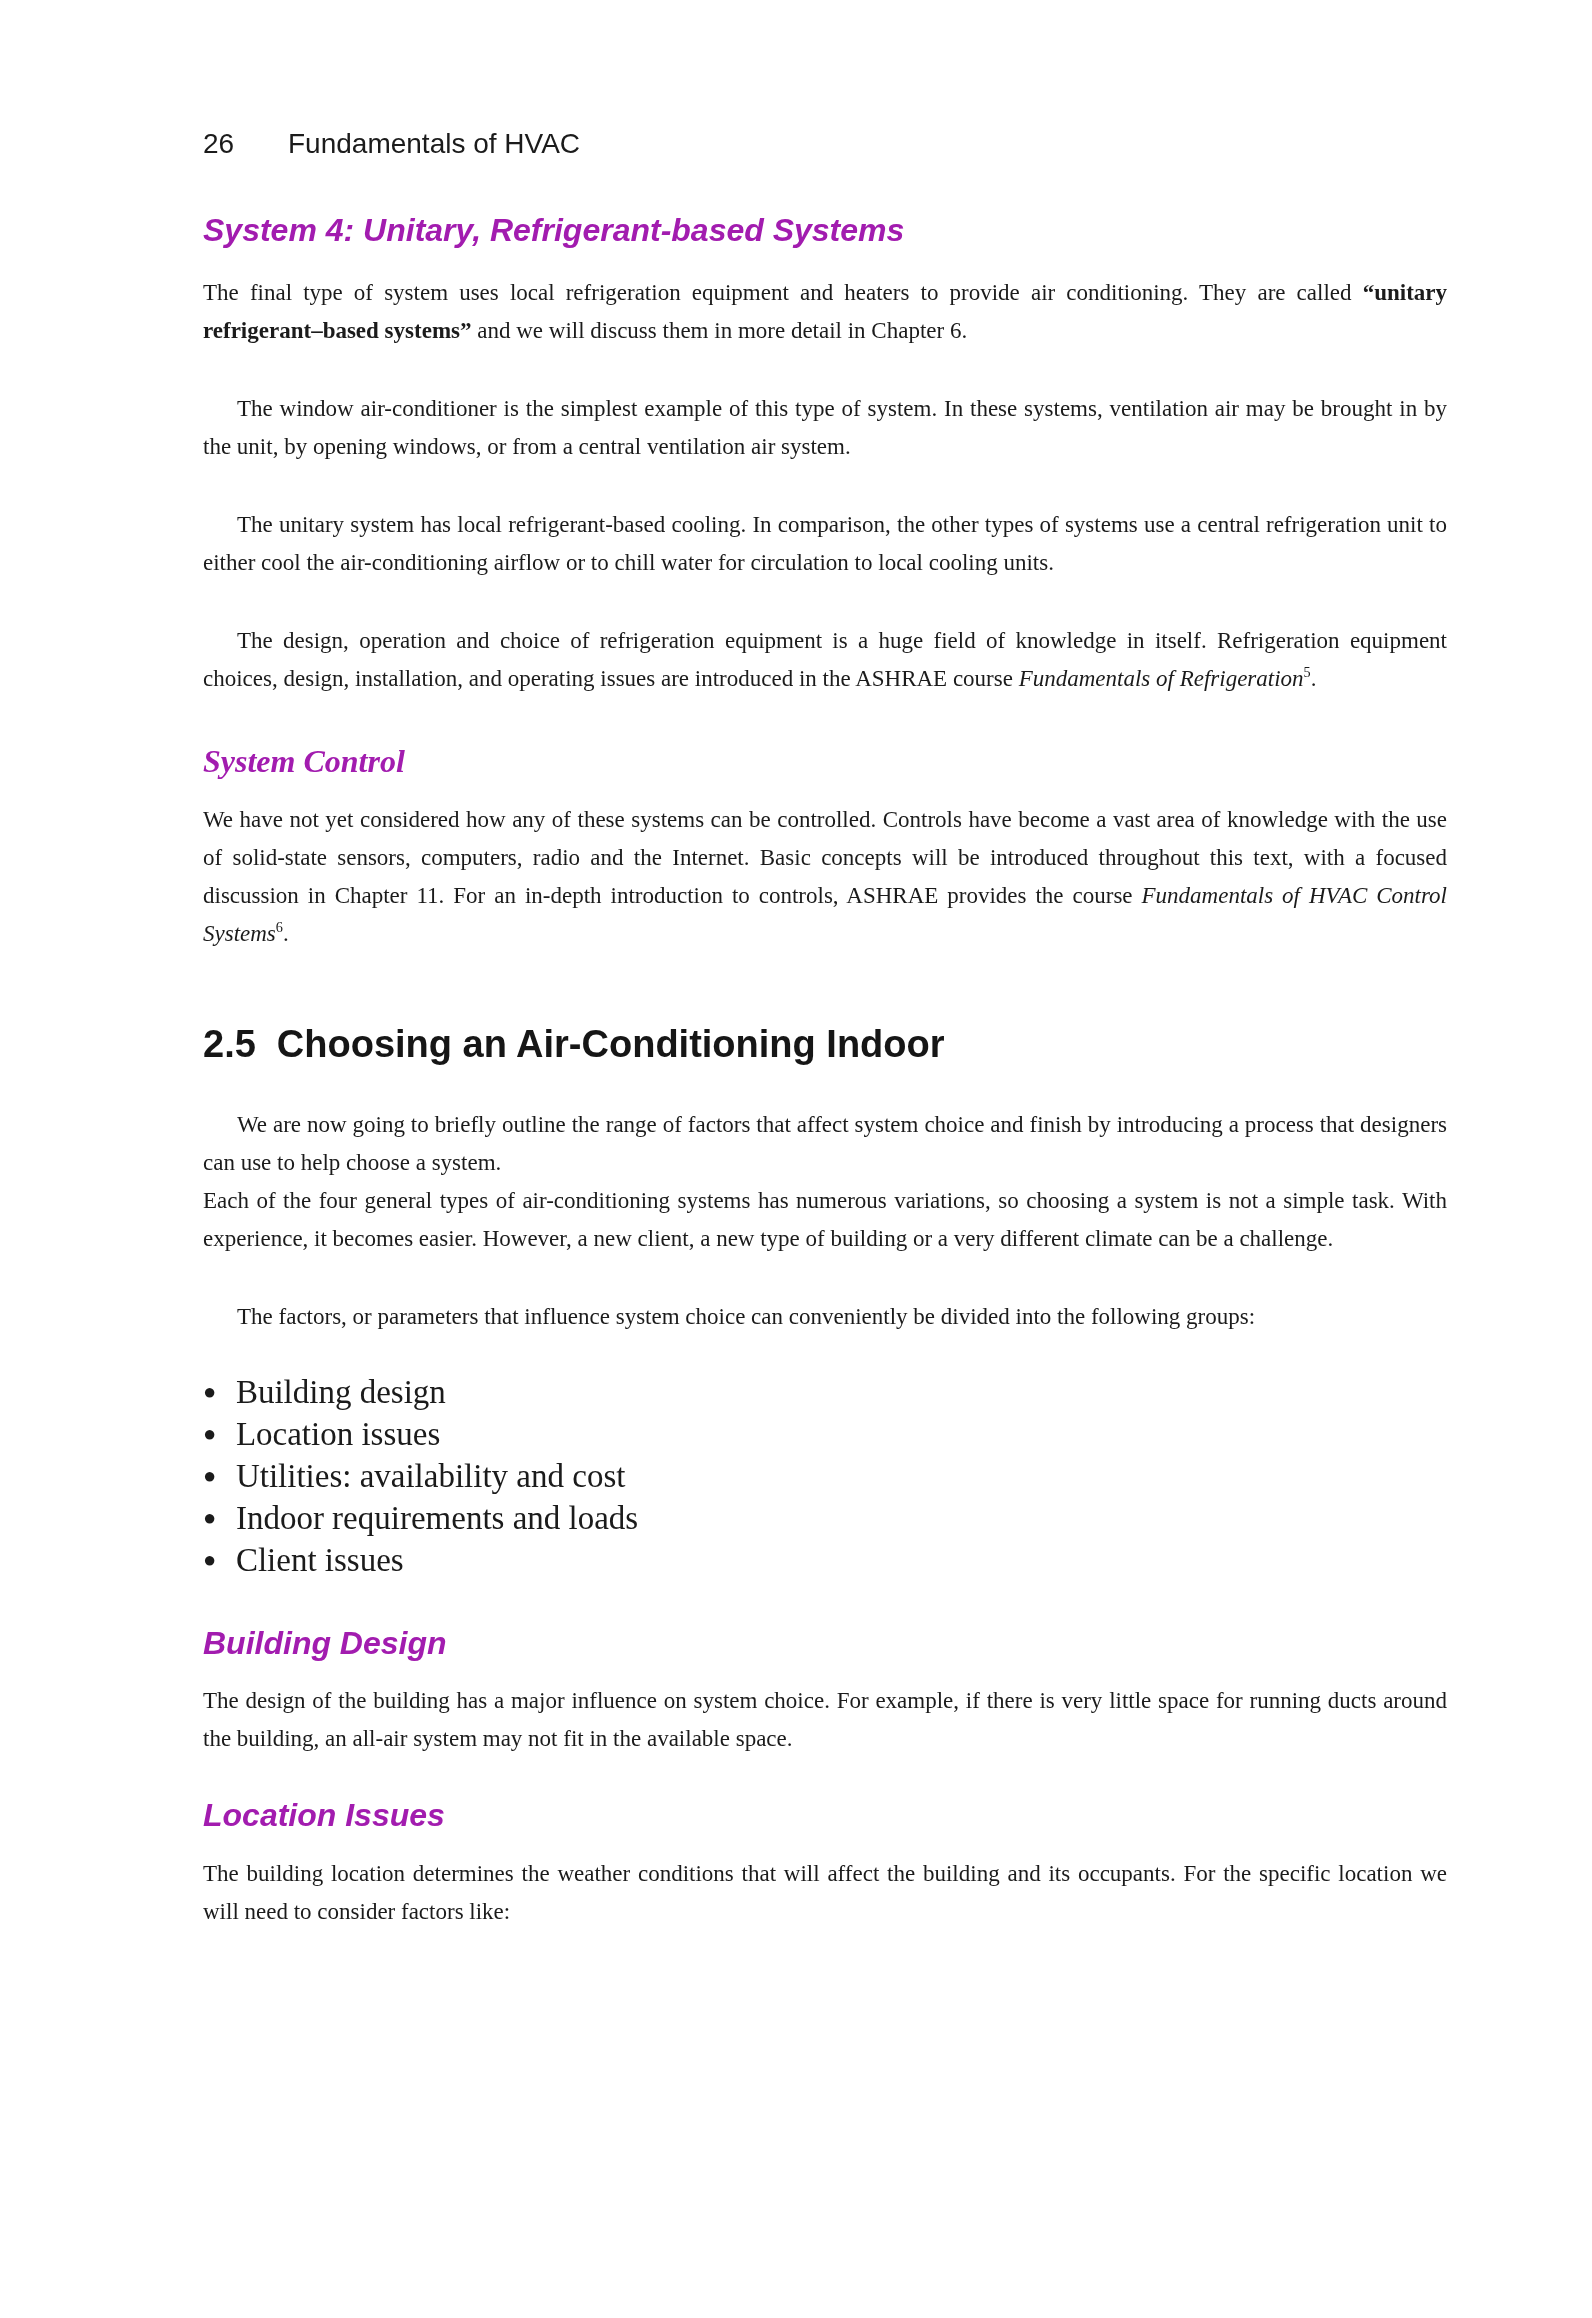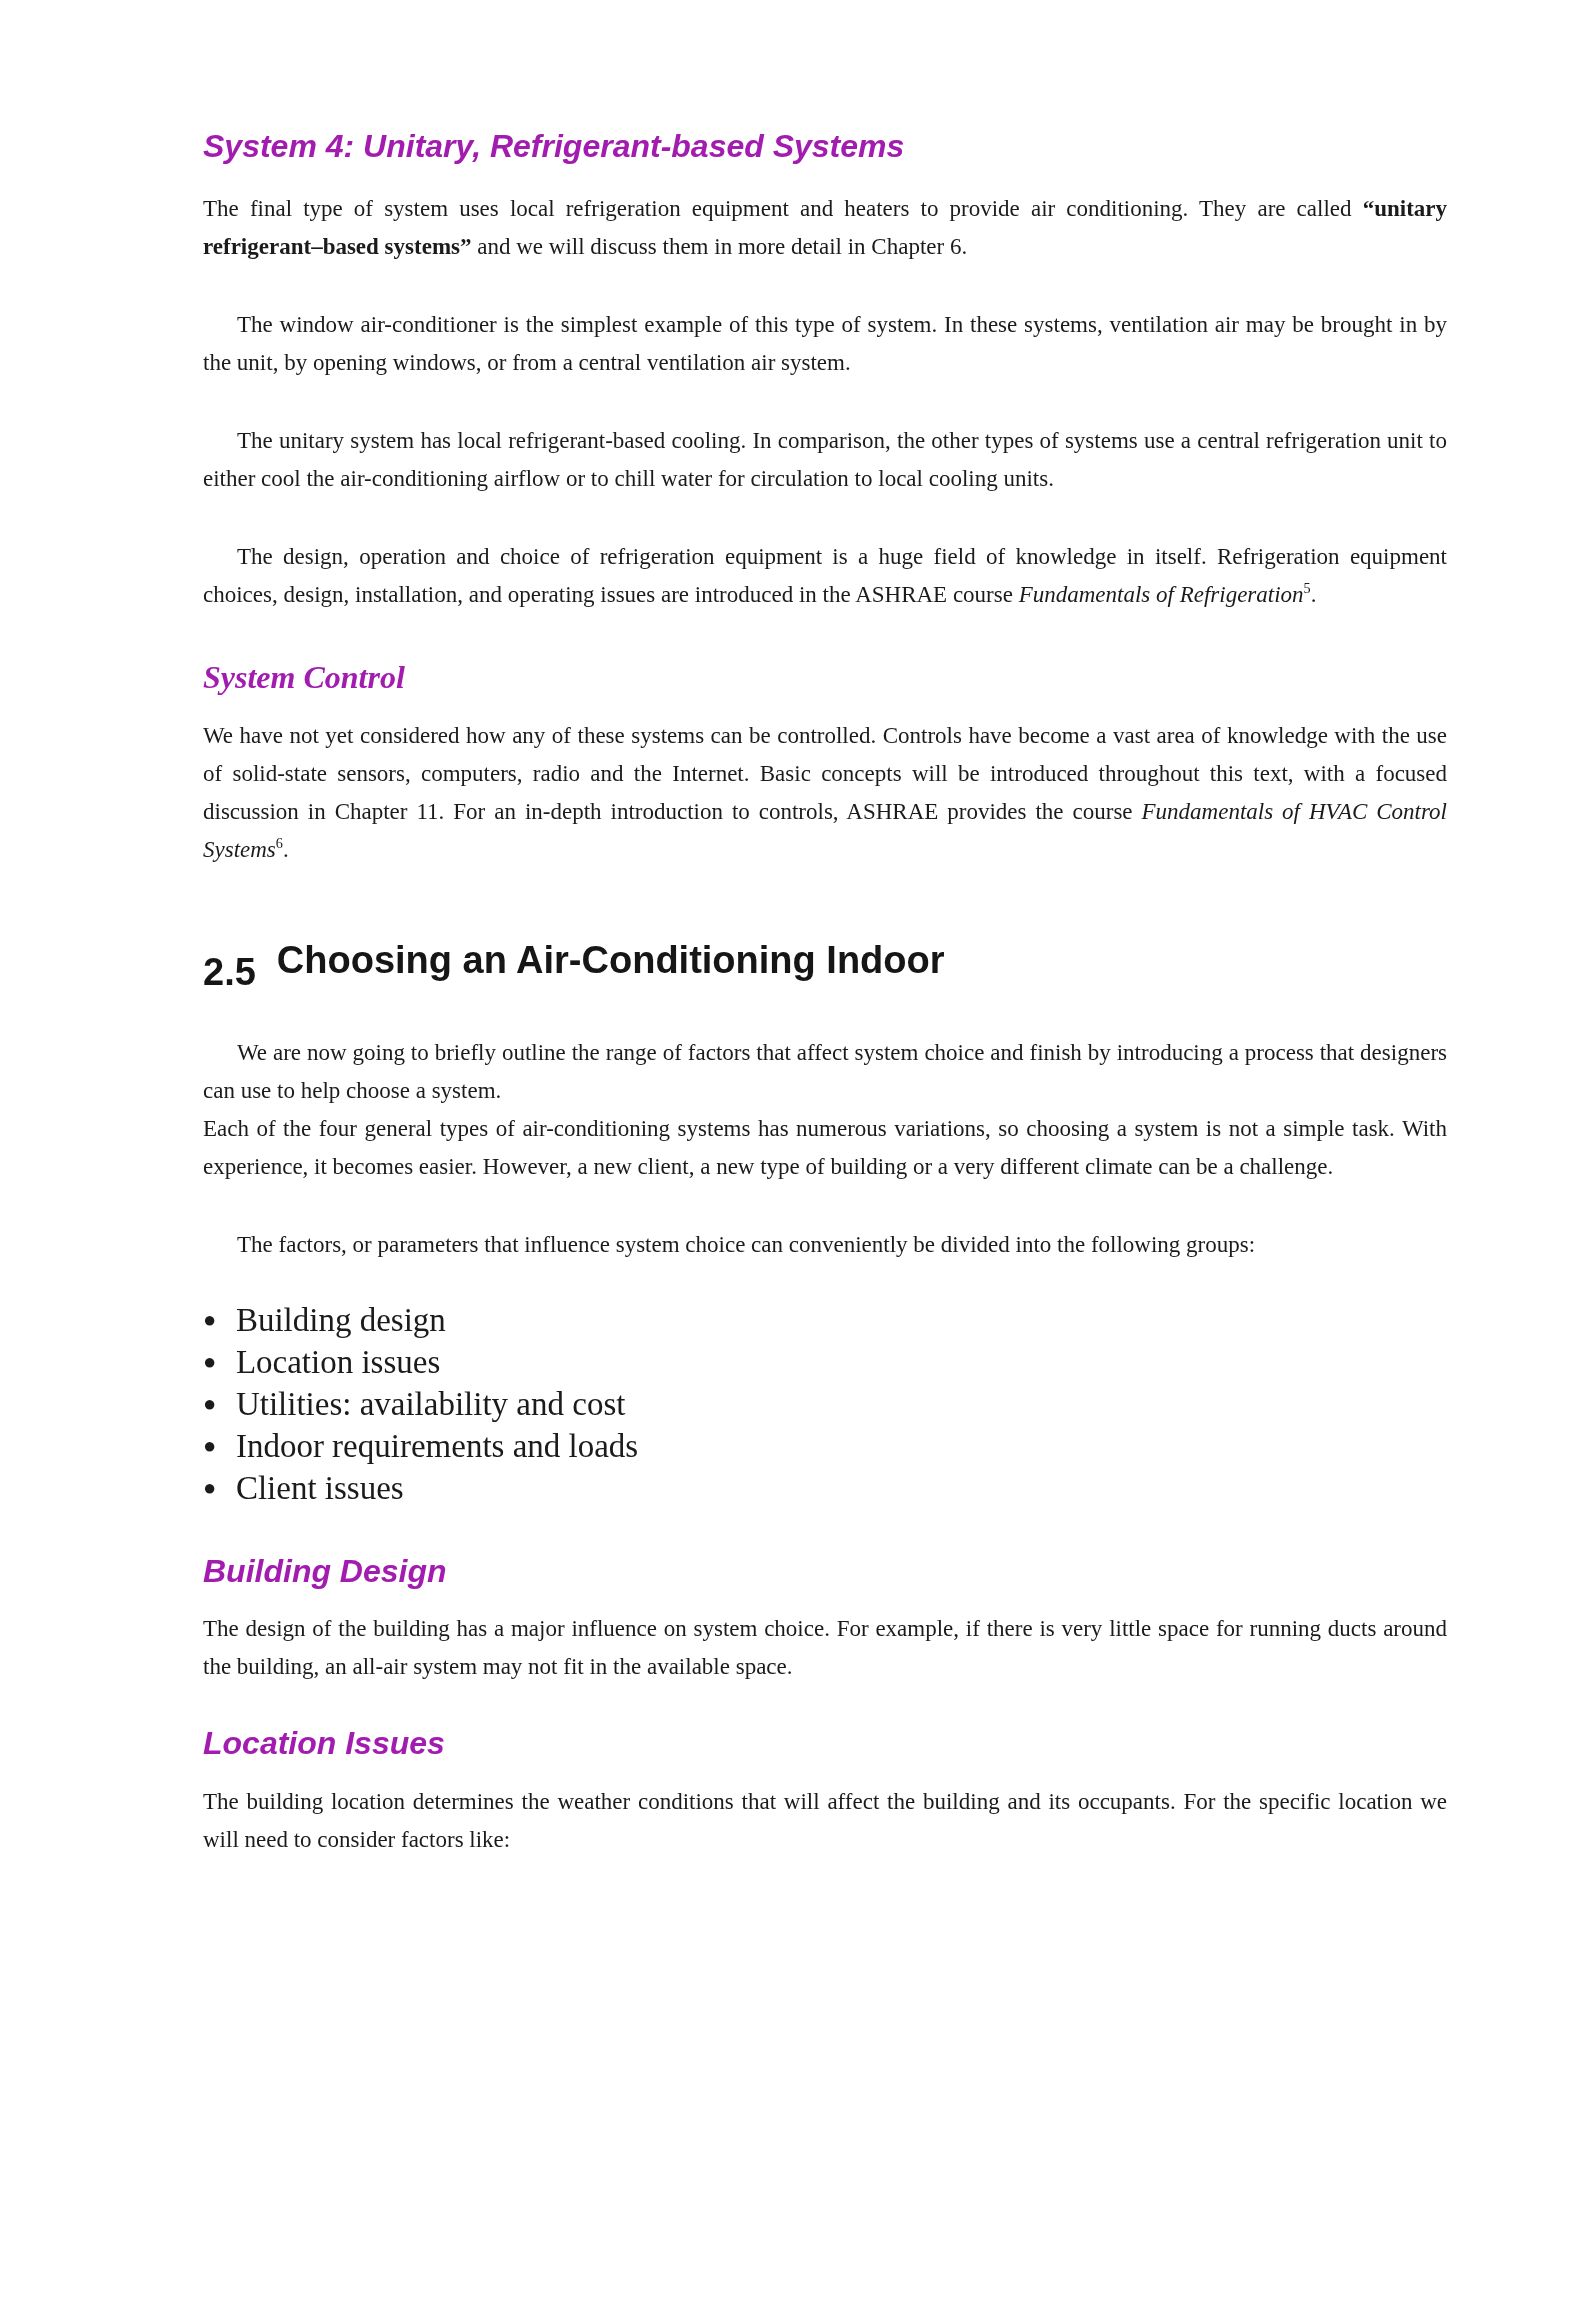--- a/index.html
+++ b/index.html
@@ -37,21 +37,21 @@
   h2.sub-heading.mt-li { margin-top: 38px; margin-bottom: 21px; }
   h1.section-heading {
     font-family: "Liberation Sans", sans-serif;
     font-weight: bold;
     font-size: 38px;
     line-height: 43px;
     margin: 70px 0 37px 0;
     color: #161616;
     display: flex;
   }
-  h1.section-heading .sec-num { margin-right: 21px; margin-top: 12px; }
+  h1.section-heading .sec-num { margin-right: 21px; }
   p.body {
     font-family: "Liberation Serif", serif;
     font-size: 23px;
     line-height: 38px;
     text-align: justify;
     margin: 0;
   }
   p.body.indent { text-indent: 34px; margin-top: 40px; }
   .seg-bold { font-weight: bold; }
   .seg-italic { font-style: italic; }
@@ -70,20 +70,24 @@
     margin-right: 19.6px;
     position: relative;
     top: -3.3px;
   }
 </style>
 </head>
 <body>
 
 <div class="page">
 
+  <div class="header-row">
+    <span class="page-num">26</span>
+    <span class="book-title">Fundamentals of HVAC</span>
+  </div>
 
   <h2 class="sub-heading">System 4: Unitary, Refrigerant-based Systems</h2>
 
   <p class="body"><span>The final type of system uses local refrigeration equipment and heaters to provide air conditioning. They are called </span><span class="seg-bold">“unitary refrigerant–based systems”</span><span> and we will discuss them in more detail in Chapter 6.</span></p>
   <p class="body indent">The window air-conditioner is the simplest example of this type of system. In these systems, ventilation air may be brought in by the unit, by opening windows, or from a central ventilation air system.</p>
   <p class="body indent">The unitary system has local refrigerant-based cooling. In comparison, the other types of systems use a central refrigeration unit to either cool the air-conditioning airflow or to chill water for circulation to local cooling units.</p>
   <p class="body indent"><span>The design, operation and choice of refrigeration equipment is a huge field of knowledge in itself. Refrigeration equipment choices, design, installation, and operating issues are introduced in the ASHRAE course </span><span class="seg-italic">Fundamentals of Refrigeration</span><sup>5</sup><span>.</span></p>
 
   <h2 class="sub-heading mt-sc">System Control</h2>
 

